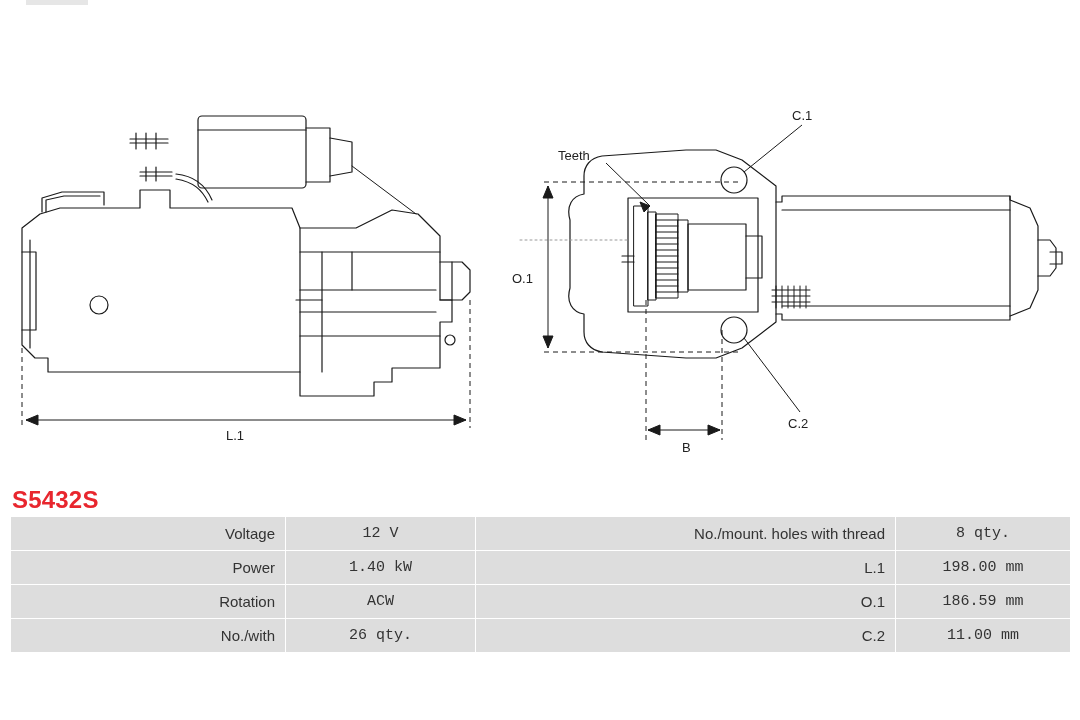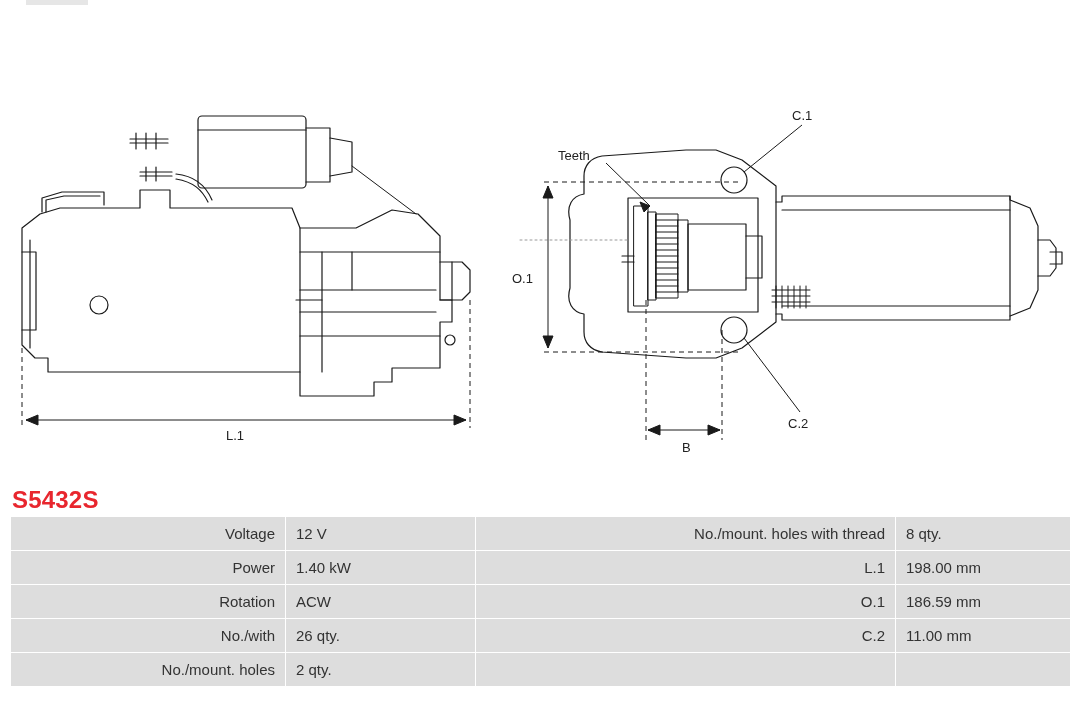--- a/index.html
+++ b/index.html
@@ -64,22 +64,23 @@
     padding: 0 10px;
     border: 1px solid #ffffff;
     background: #dddddd;
     color: #333333;
     vertical-align: middle;
   }
   td.lbl {
     text-align: right;
   }
   td.val {
-    text-align: left;
+    text-align: center;
     background: #ffffff;
+    font-family: Liberation Mono, monospace;
   }
   td.empty {
     background: #ffffff;
     border-color: #ffffff;
   }
   td.blank-label {
     background: #dddddd;
   }
   col.c1 { width: 275px; }
   col.c2 { width: 190px; }
@@ -276,23 +277,17 @@
           <td class="val">ACW</td>
           <td class="lbl">O.1</td>
           <td class="val">186.59 mm</td>
         </tr>
         <tr>
           <td class="lbl">No./with</td>
           <td class="val">26 qty.</td>
           <td class="lbl">C.2</td>
           <td class="val">11.00 mm</td>
         </tr>
-        <tr>
-          <td class="lbl">No./mount. holes</td>
-          <td class="val">2 qty.</td>
-          <td class="blank-label"></td>
-          <td class="empty"></td>
-        </tr>
       </tbody>
     </table>
   </div>
 
 </div>
 
 </body></html>

